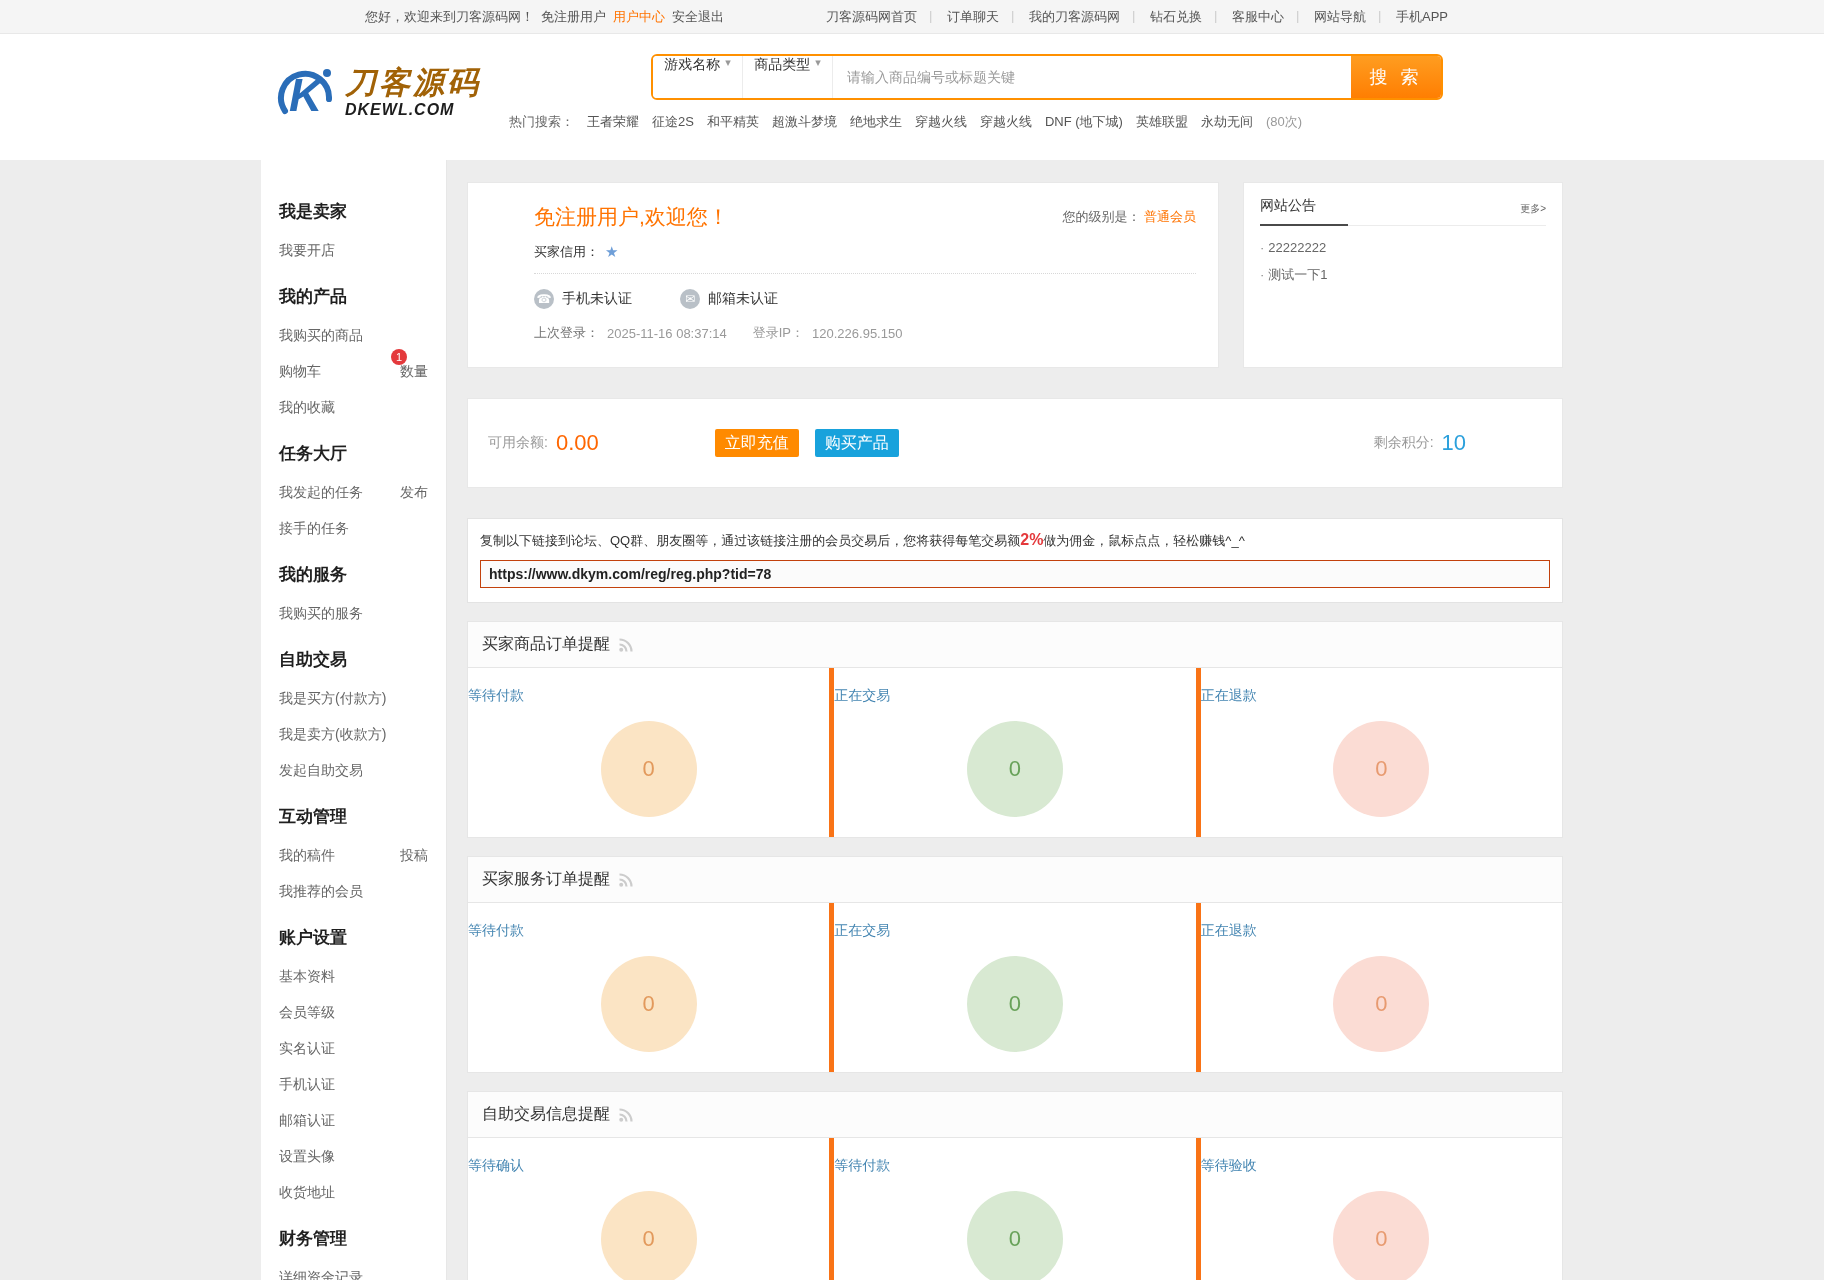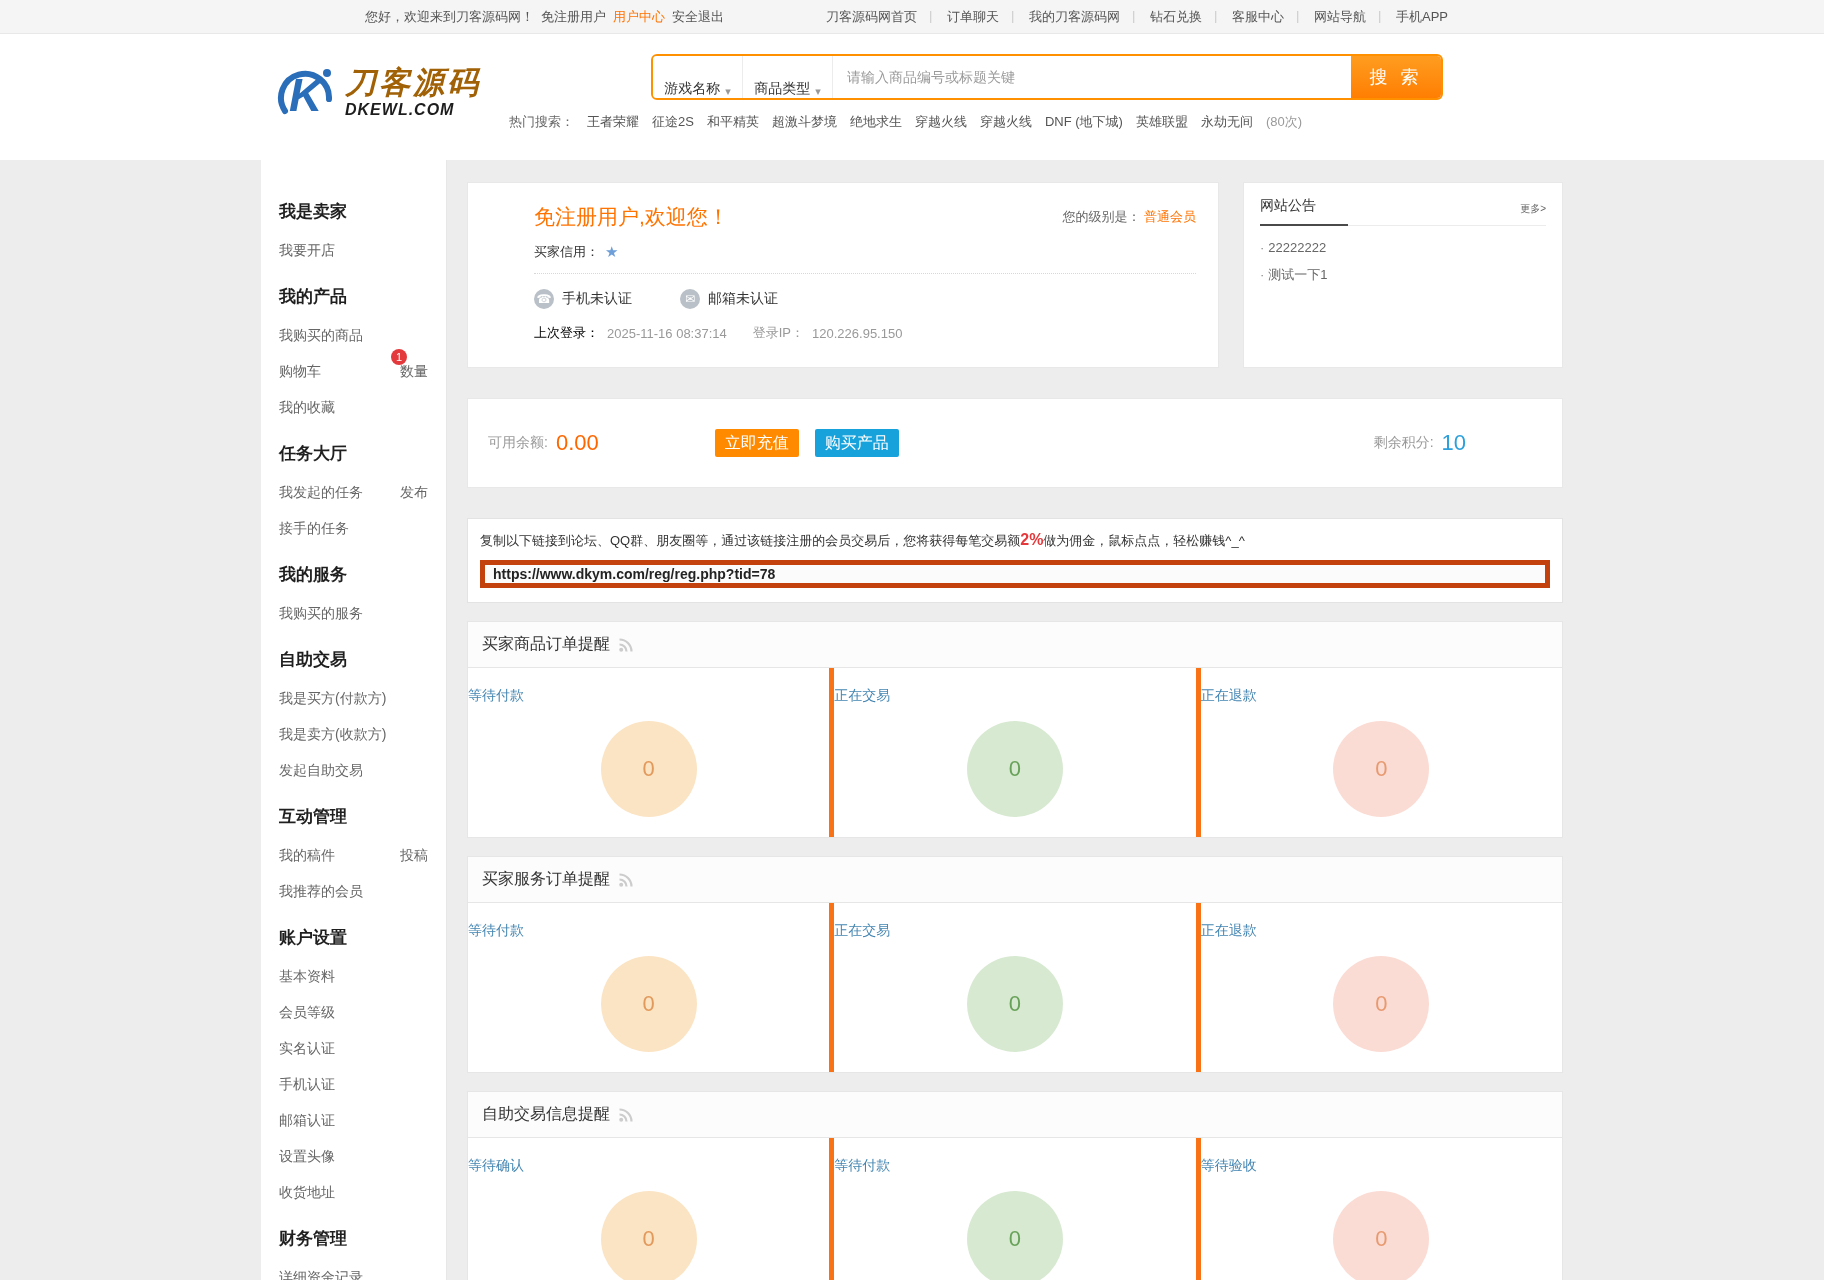--- a/index.html
+++ b/index.html
@@ -20,21 +20,21 @@
   
   .header { height:126px; background:#fff; }
   .header-inner { width:1302px; margin:0 auto; height:100%; display:flex; }
   .logo { display:flex; align-items:center; margin-left:14px; margin-top:22px; height:74px; text-decoration:none; }
   .logo-mark { width:64px; height:64px; margin-right:6px; }
   .logo-cn { font-size:31px; font-weight:bold; font-style:italic; color:#a16207; letter-spacing:3px; line-height:1; }
   .logo-en { font-size:16px; font-weight:bold; font-style:italic; color:#1d1d1d; letter-spacing:1px; margin-top:3px; }
   .right-col { flex:1; padding-left:28px; padding-top:20px; }
   .search-box { margin-left:142px; width:792px; height:46px; border:2px solid #ff9000; border-radius:6px;
     display:flex; align-items:stretch; overflow:hidden; background:#fff; }
-  .dropdown { width:90px; display:flex; align-items:flex-end; justify-content:center; gap:5px;
+  .dropdown { width:90px; display:flex; align-items:flex-start; justify-content:center; gap:5px;
     font-size:14px; color:#333; border-right:1px solid #ececec; background:#fff; cursor:pointer; }
   .caret { color:#999; font-size:11px; }
   .search-input { flex:1; border:none; outline:none; padding:0 14px; font-size:14px; color:#333; font-family:inherit; }
   .search-input::placeholder { color:#9a9a9a; }
   .search-btn { width:90px; border:none; background:linear-gradient(#ff9d20,#ff7e02); color:#fff;
     font-size:18px; letter-spacing:4px; cursor:pointer; font-family:inherit; }
   .hot-row { margin-top:13px; font-size:13px; display:flex; align-items:center; gap:13px; }
   .hot-label { color:#666; }
   .hot-kw { color:#555; text-decoration:none; }
   .hot-count { color:#9a9a9a; }
@@ -71,21 +71,21 @@
   .level { font-size:13px; color:#666; }
   .level-val { color:#ff7300; text-decoration:none; }
   .p-row2 { margin-top:12px; font-size:13px; color:#333; display:flex; align-items:center; gap:6px; }
   .star { color:#6f9fd8; font-size:15px; }
   .p-divider { border-bottom:1px dotted #d8d8d8; margin:12px 0 15px; }
   .p-row3 { display:flex; gap:48px; font-size:14px; color:#333; align-items:center; }
   .verify { display:flex; align-items:center; gap:8px; }
   .vicon { width:20px; height:20px; border-radius:50%; background:#b9c0c7; color:#fff; font-size:12px;
     display:flex; align-items:center; justify-content:center; }
   .p-row4 { margin-top:15px; font-size:13px; color:#999; display:flex; align-items:center; }
-  .p-row4 .blue { color:#000000; text-decoration:none; }
+  .p-row4 .blue { color:#737373; text-decoration:none; }
   .p-row4 .val { margin-left:8px; }
   .p-row4 .ip-label { margin-left:26px; }
 
   .announce-box { width:320px; background:#fff; border:1px solid #e8e8e8; padding:14px 16px; }
   .an-head { display:flex; justify-content:space-between; align-items:flex-end; border-bottom:1px solid #ececec; }
   .an-title { font-size:14px; color:#333; padding:0 32px 9px 0; border-bottom:2px solid #4a4a4a; margin-bottom:-1px; }
   .an-more { font-size:10px; color:#666; text-decoration:none; padding-bottom:9px; }
   .an-list { list-style:none; margin:14px 0 0; padding:0; font-size:13px; color:#666; }
   .an-list li { margin-bottom:11px; }
   .an-list li::before { content:"·"; margin-right:4px; color:#888; }
@@ -96,21 +96,21 @@
   .b-amount { font-size:22px; color:#ff6600; margin-left:8px; }
   .btn { width:84px; height:28px; border:none; color:#fff; font-size:16px; cursor:pointer; border-radius:2px; font-family:inherit; }
   .btn-orange { background:#ff8a00; margin-left:116px; }
   .btn-blue { background:#18a2dc; margin-left:16px; }
   .b-points-label { margin-left:auto; font-size:14px; color:#999; }
   .b-points { font-size:22px; color:#2ba0dc; margin-left:8px; margin-right:76px; }
 
   .referral-box { margin-top:30px; background:#ffffff; border:1px solid #e3e3e3; padding:12px 12px 14px;
     font-size:13px; color:#333; }
   .ref-percent { color:#e4393c; font-weight:bold; font-size:16px; }
-  .ref-input { display:block; width:100%; margin-top:10px; height:28px; border:5px solid #c2410c;
+  .ref-input { display:block; width:100%; margin-top:10px; height:28px; border:1px solid #c2410c;
     background:#fbfbfb; font-size:14px; font-weight:bold; color:#222; padding:0 8px; font-family:inherit; }
 
   .order-box { margin-top:18px; background:#fff; border:1px solid #e6e6e6; }
   .o-head { padding:12px 14px; border-bottom:1px solid #e6e6e6; font-size:16px; color:#333;
     display:flex; align-items:center; gap:8px; background:#fcfcfc; }
   .o-body { display:flex; }
   .o-col { flex:1; text-align:left; padding:18px 0 20px; }
   .o-col + .o-col { border-left:5px solid #f97316; }
   .o-label { font-size:14px; color:#4586b2; text-decoration:none; }
   .circle { width:96px; height:96px; border-radius:50%; margin:16px auto 0;

